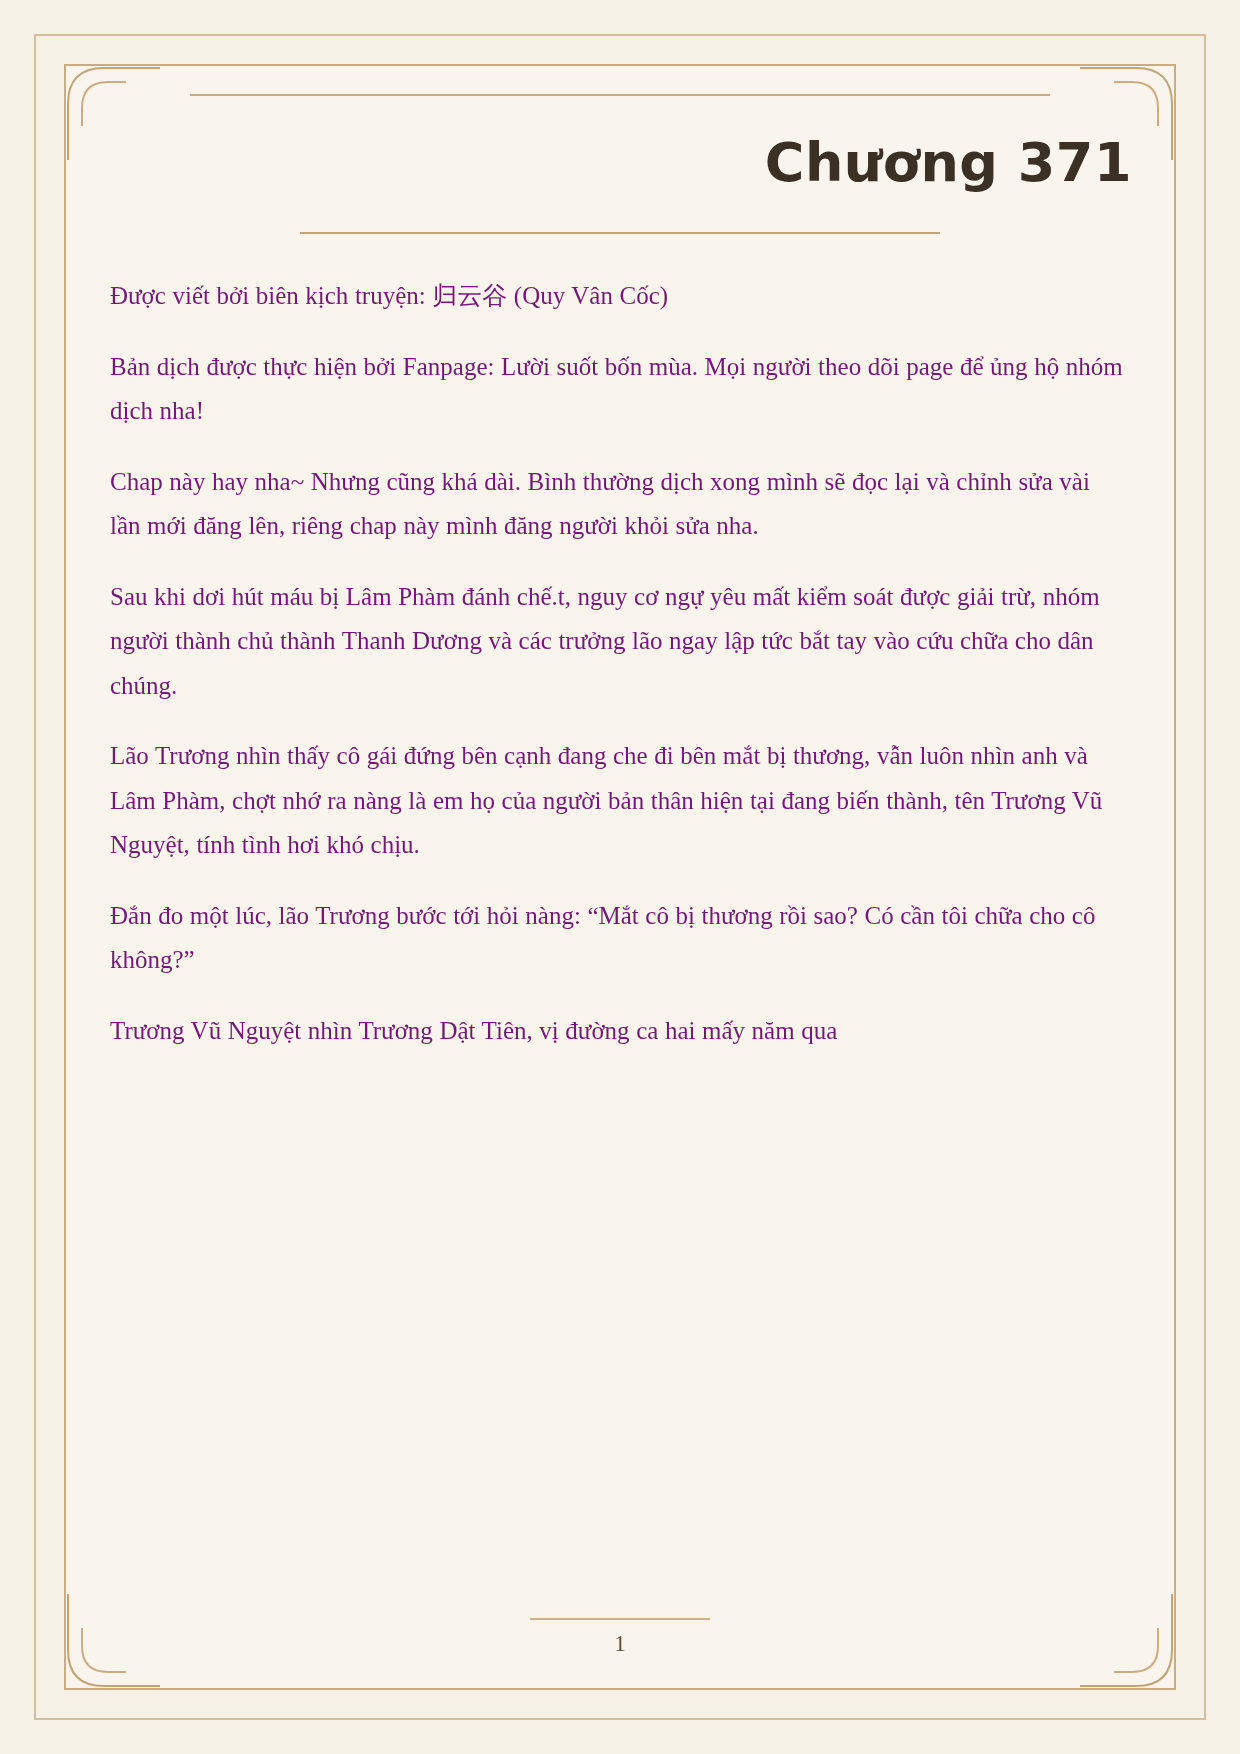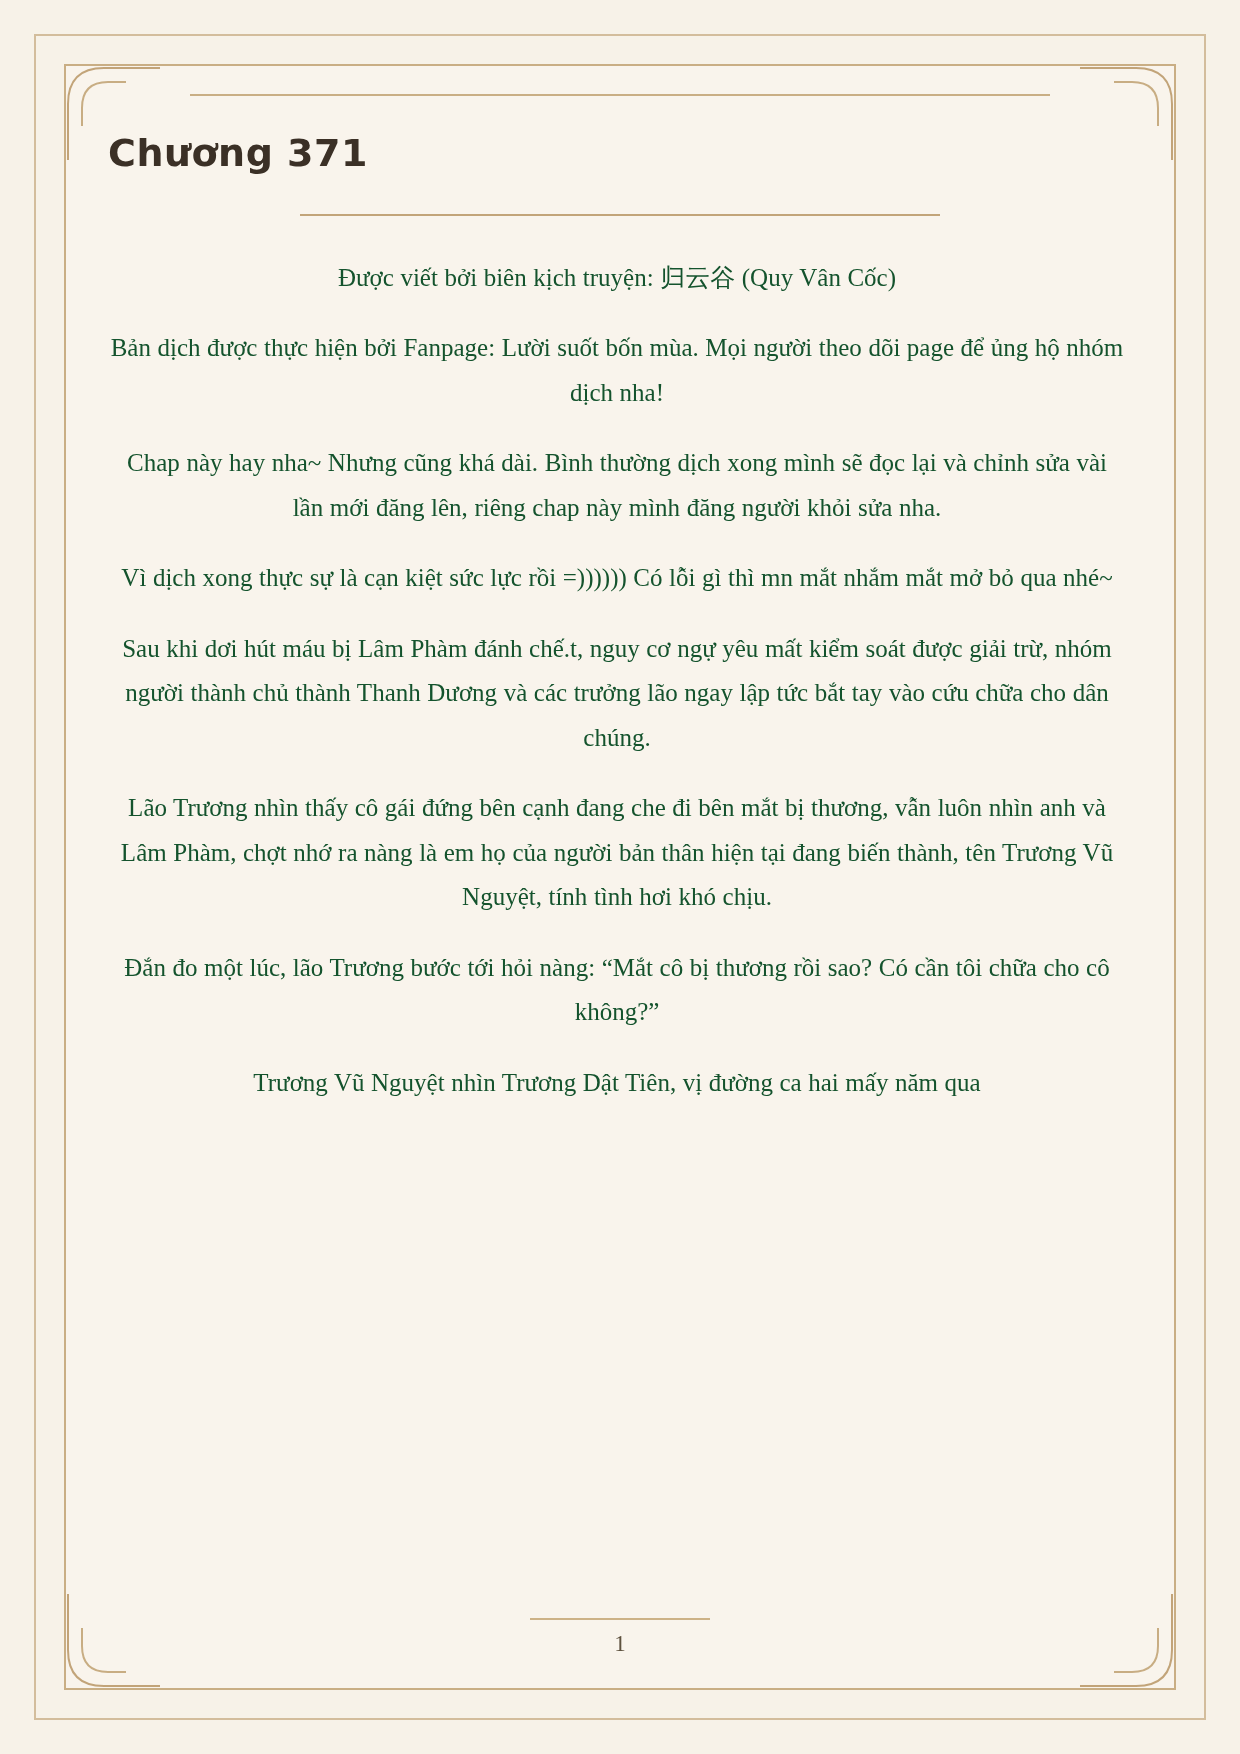--- a/index.html
+++ b/index.html
@@ -67,24 +67,24 @@
   
   .rule-top {
     width: 860px;
     margin: 8px auto 0 auto;
     height: 0;
     border-top: 2px solid #c9ae84;
   }
 
   .doc-title {
     margin: 36px 0 0 0;
-    text-align: left;
+    text-align: right;
     font-family: "DejaVu Sans", "Liberation Sans", sans-serif;
     font-weight: bold;
-    font-size: 38px;
+    font-size: 54px;
     letter-spacing: 0.5px;
     color: #3b3026;
     line-height: 1.15;
   }
 
   .rule-under-title {
     width: 640px;
     margin: 38px auto 0 auto;
     height: 0;
     border-top: 2px solid #c2a479;
@@ -92,22 +92,22 @@
 
   
   .body-copy {
     margin-top: 40px;
     padding: 0 8px 0 2px;
   }
   .para {
     margin: 0 0 26px 0;
     font-size: 25px;
     line-height: 1.78;
-    color: #14532d;
-    text-align: center;
+    color: #701a75;
+    text-align: left;
     word-spacing: 0.3px;
   }
   .para:last-child { margin-bottom: 0; font-family: Liberation Serif, serif; }
 
   
   .footer {
     position: absolute;
     left: 108px;
     bottom: 96px;
     width: 1024px;
@@ -163,21 +163,20 @@
     <div class="rule-top"></div>
 
     <h1 class="doc-title">Chương 371</h1>
 
     <div class="rule-under-title"></div>
 
     <div class="body-copy">
       <p class="para">Được viết bởi biên kịch truyện: 归云谷 (Quy Vân Cốc)</p>
       <p class="para">Bản dịch được thực hiện bởi Fanpage: Lười suốt bốn mùa. Mọi người theo dõi page để ủng hộ nhóm dịch nha!</p>
       <p class="para">Chap này hay nha~ Nhưng cũng khá dài. Bình thường dịch xong mình sẽ đọc lại và chỉnh sửa vài lần mới đăng lên, riêng chap này mình đăng người khỏi sửa nha.</p>
-      <p class="para">Vì dịch xong thực sự là cạn kiệt sức lực rồi =)))))) Có lỗi gì thì mn mắt nhắm mắt mở bỏ qua nhé~</p>
       <p class="para">Sau khi dơi hút máu bị Lâm Phàm đánh chế.t, nguy cơ ngự yêu mất kiểm soát được giải trừ, nhóm người thành chủ thành Thanh Dương và các trưởng lão ngay lập tức bắt tay vào cứu chữa cho dân chúng.</p>
       <p class="para">Lão Trương nhìn thấy cô gái đứng bên cạnh đang che đi bên mắt bị thương, vẫn luôn nhìn anh và Lâm Phàm, chợt nhớ ra nàng là em họ của người bản thân hiện tại đang biến thành, tên Trương Vũ Nguyệt, tính tình hơi khó chịu.</p>
       <p class="para">Đắn đo một lúc, lão Trương bước tới hỏi nàng: “Mắt cô bị thương rồi sao? Có cần tôi chữa cho cô không?”</p>
       <p class="para">Trương Vũ Nguyệt nhìn Trương Dật Tiên, vị đường ca hai mấy năm qua</p>
     </div>
 
   </div>
 
   <div class="footer">
     <div class="rule-footer"></div>

